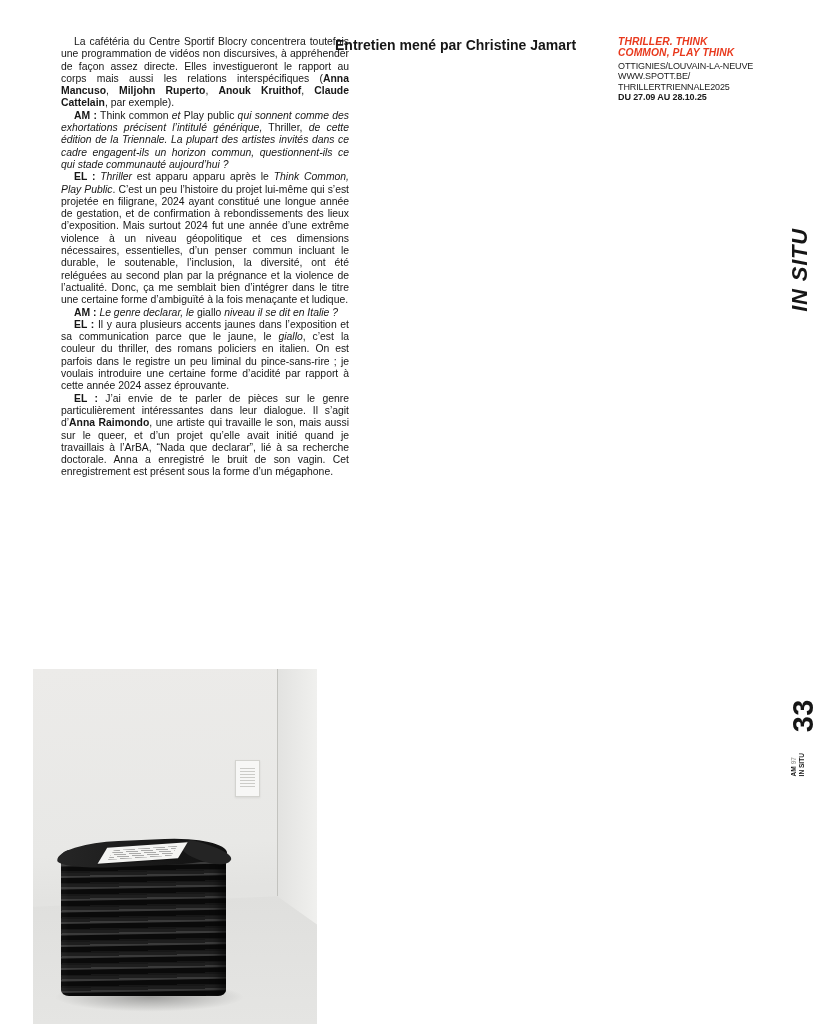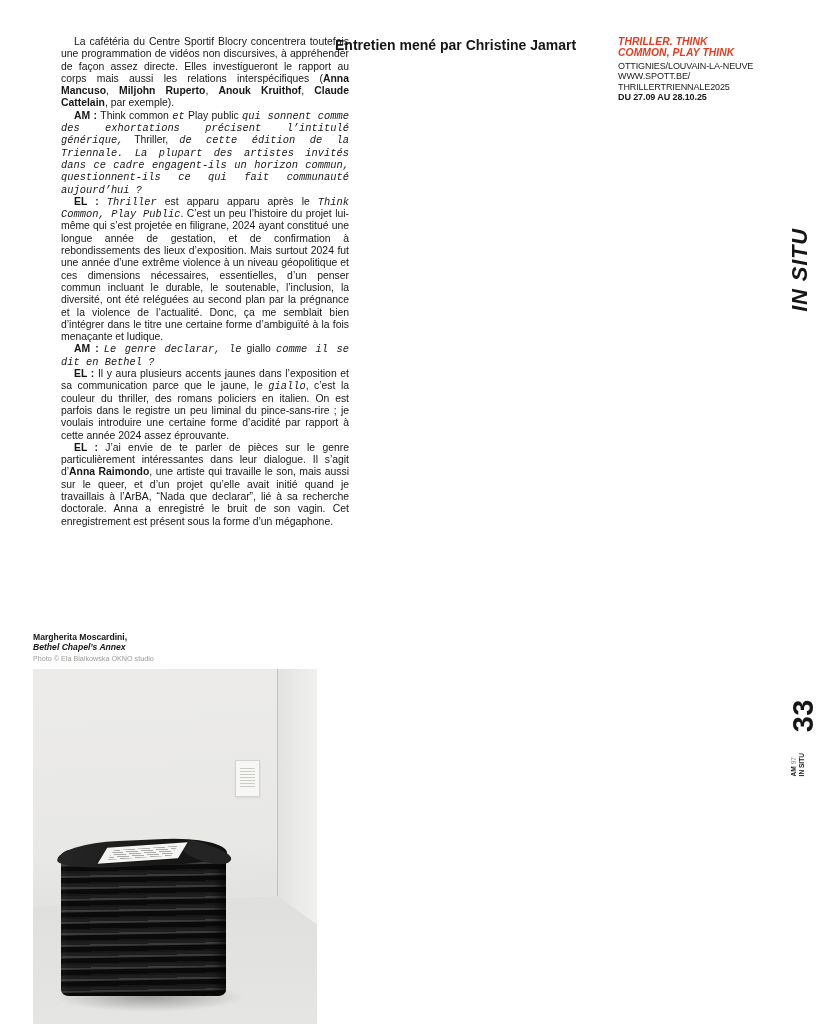--- a/index.html
+++ b/index.html
@@ -12,21 +12,21 @@
   }
   .sheet { position:absolute; inset:0; }
 
   
   .col { position:absolute; }
   .col1 { left:33px; top:36px; width:288px; font-size:10.4px; line-height:12.3px;margin-left:28px; }
   .col2 { left:335px; top:36px; width:442px; font-size:10.4px; line-height:12.5px; }
   .par { margin:0; text-align:justify; }
   .ind { text-indent:13px; }
   .b { font-weight:bold; }
-  .i { font-style:italic;font-family:Liberation Mono, monospace; }
+  .i { font-style:italic; }
   .sig { font-weight:bold; font-size:14px; margin-top:3px; text-align:left; }
 
   
   .infobox { float:right; width:143px; height:164px; margin:0 16px 4px 12px; }
   .infobox .t { color:var(--accent); font-weight:bold; font-style:italic; font-size:10.3px; line-height:11.4px; letter-spacing:.1px; }
   .infobox .m { font-size:9px; line-height:10.4px; letter-spacing:-.1px; color:#1a1a1a; }
   .infobox .m.bold { font-weight:bold; }
   .infobox .gap { height:2px; }
 
   
@@ -73,45 +73,40 @@
   .footvert .l1 .iss { color:#a9a9a6; font-weight:bold; }
   .footvert .l2 { font-weight:bold; }
 </style>
 </head>
 <body>
 
 <div class="sheet">
 
   <div class="col col1">
       <p class="par ind">La cafétéria du Centre Sportif Blocry concentrera toutefois une programmation de vidéos non discursives, à appréhender de façon assez directe. Elles investigueront le rapport au corps mais aussi les relations interspécifiques (<span class="b">Anna Mancuso</span>, <span class="b">Miljohn Ruperto</span>, <span class="b">Anouk Kruithof</span>, <span class="b">Claude Cattelain</span>, par exemple).</p>
-      <p class="par ind"><span class="b">AM : </span>Think common <span class="i">et</span> Play public <span class="i">qui sonnent comme des exhortations précisent l’intitulé générique,</span> Thriller, <span class="i">de cette édition de la Triennale. La plupart des artistes invités dans ce cadre engagent-ils un horizon commun, questionnent-ils ce qui fait communauté aujourd’hui ?</span></p>
+      <p class="par ind"><span class="b">AM : </span>Think common <span class="i">et</span> Play public <span class="i">qui sonnent comme des exhortations précisent l’intitulé générique,</span> Thriller, <span class="i">de cette édition de la Triennale. La plupart des artistes invités dans ce cadre engagent-ils un horizon commun, questionnent-ils ce qui stade communauté aujourd’hui ?</span></p>
       <p class="par ind"><span class="b">EL : </span><span class="i">Thriller</span> est apparu apparu après le <span class="i">Think Common, Play Public</span>. C’est un peu l’histoire du projet lui-même qui s’est projetée en filigrane, 2024 ayant constitué une longue année de gestation, et de confirmation à rebondissements des lieux d’exposition. Mais surtout 2024 fut une année d’une extrême violence à un niveau géopolitique et ces dimensions nécessaires, essentielles, d’un penser commun incluant le durable, le soutenable, l’inclusion, la diversité, ont été reléguées au second plan par la prégnance et la violence de l’actualité. Donc, ça me semblait bien d’intégrer dans le titre une certaine forme d’ambiguïté à la fois menaçante et ludique.</p>
-      <p class="par ind"><span class="b">AM : </span><span class="i">Le genre declarar, le</span> giallo <span class="i">comme il se dit en Bethel ?</span></p>
+      <p class="par ind"><span class="b">AM : </span><span class="i">Le genre declarar, le</span> giallo <span class="i">niveau il se dit en Italie ?</span></p>
       <p class="par ind"><span class="b">EL : </span>Il y aura plusieurs accents jaunes dans l’exposition et sa communication parce que le jaune, le <span class="i">giallo</span>, c’est la couleur du thriller, des romans policiers en italien. On est parfois dans le registre un peu liminal du pince-sans-rire ; je voulais introduire une certaine forme d’acidité par rapport à cette année 2024 assez éprouvante.</p>
       <p class="par ind"><span class="b">EL : </span>J’ai envie de te parler de pièces sur le genre particulièrement intéressantes dans leur dialogue. Il s’agit d’<span class="b">Anna Raimondo</span>, une artiste qui travaille le son, mais aussi sur le queer, et d’un projet qu’elle avait initié quand je travaillais à l’ArBA, “Nada que declarar”, lié à sa recherche doctorale. Anna a enregistré le bruit de son vagin. Cet enregistrement est présent sous la forme d’un mégaphone.</p>
     </div>
 
   <div class="col col2">
     <div class="infobox">
       <div class="t">THRILLER. THINK</div>
       <div class="t">COMMON, PLAY THINK</div>
       <div class="gap"></div>
       <div class="m">OTTIGNIES/LOUVAIN-LA-NEUVE</div>
       <div class="m">WWW.SPOTT.BE/</div>
       <div class="m">THRILLERTRIENNALE2025</div>
       <div class="m bold">DU 27.09 AU 28.10.25</div>
     </div>
   <p class="par sig">Entretien mené par Christine Jamart</p>
     </div>
 
-  <div class="caption">
-    <div class="cap-artist">Margherita Moscardini,</div>
-    <div class="cap-work">Bethel Chapel’s Annex</div>
-    <div class="cap-credit">Photo © Ela Bialkowska OKNO studio</div>
-  </div>
 
   <div class="photo" role="img" aria-label="Stack of black folded blankets with a white printed sheet on top, in a white gallery corner with a small framed text on the wall">
     <div class="right-wall"></div>
     <div class="corner-line"></div>
     <div class="floor"></div>
     <div class="wall-frame"></div>
     <div class="stack-shadow"></div>
     <div class="stack"></div>
     <div class="flap"></div>
     <div class="flap-corner"></div>

